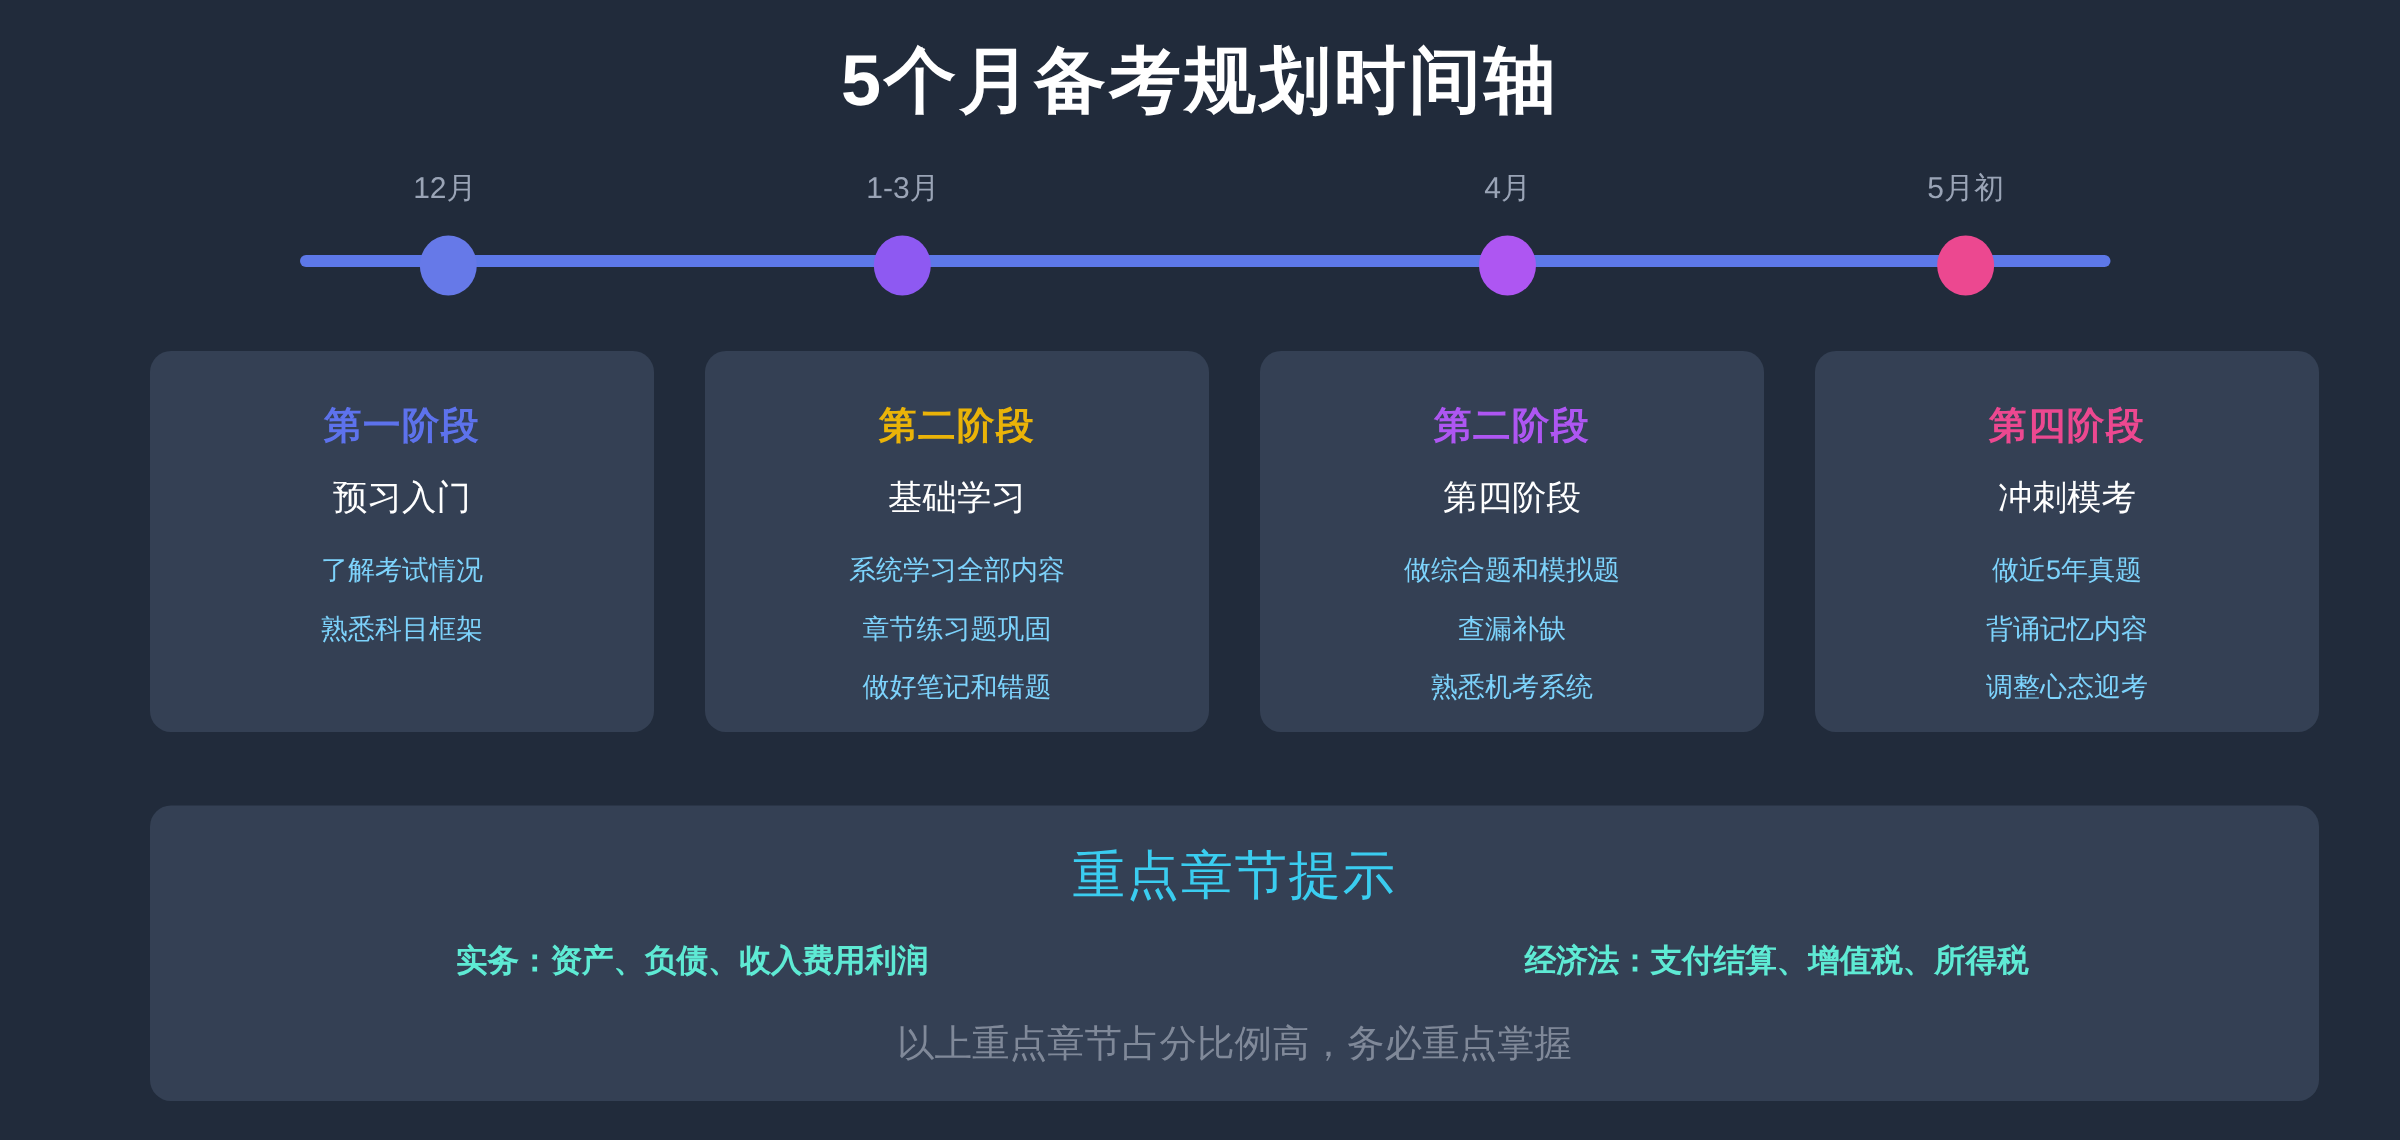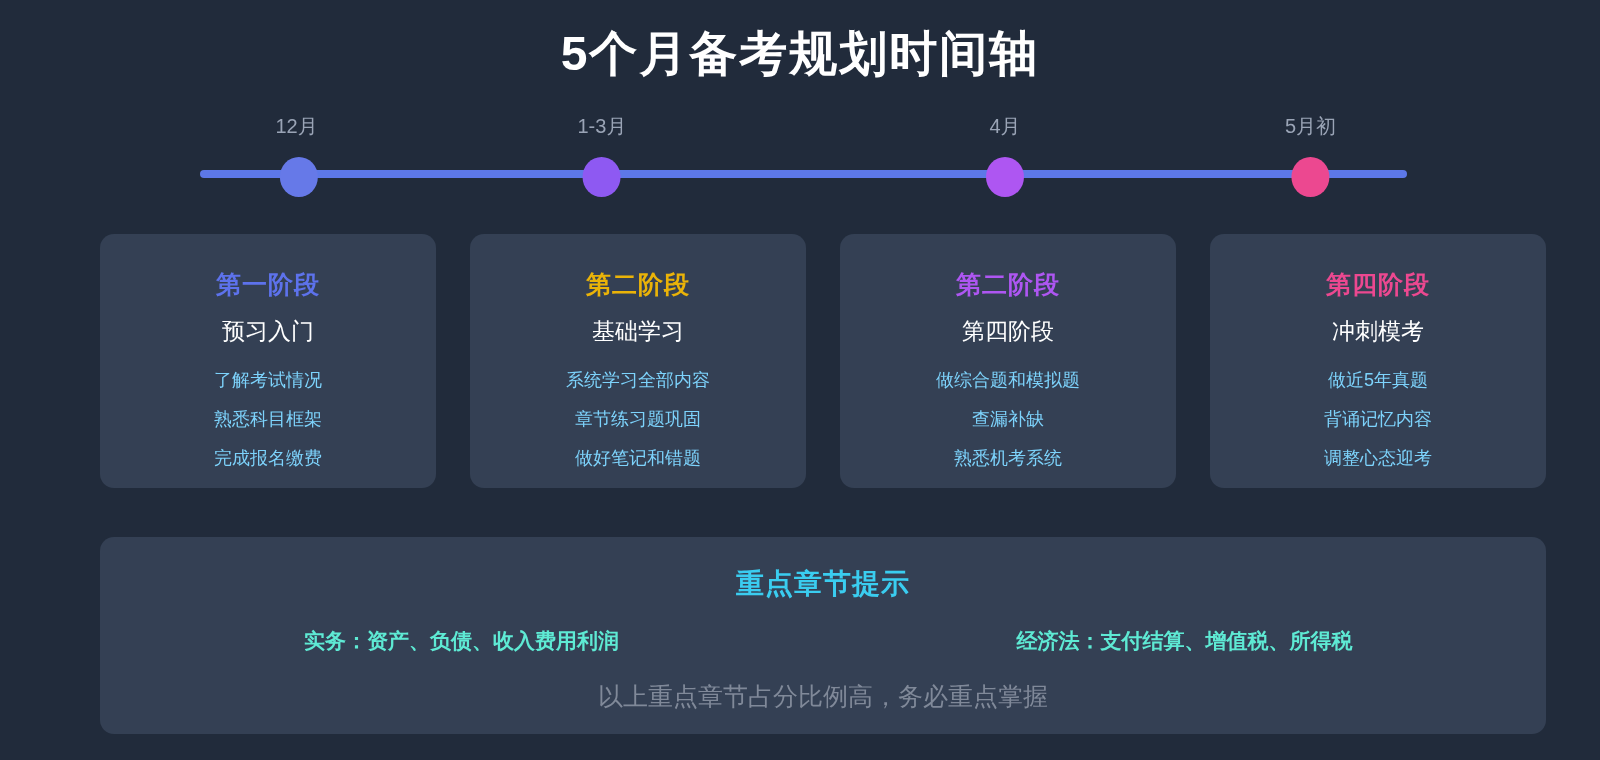--- a/index.html
+++ b/index.html
@@ -95,22 +95,22 @@
   
   .tips-panel {
     margin-top: 49px;
     background: #344054;
     border-radius: 14px;
     height: 197px;
     padding-top: 30px;
     text-align: center;
   }
   .tips-title {
-    font-size: 28px;
-    font-weight: bold;
+    font-size: 35px;
+    font-weight: normal;
     line-height: 34px;
     letter-spacing: 1px;
   }
   .tips-columns {
     margin-top: 26px;
     display: flex;
   }
   .tips-col {
     flex: 1;
     color: #5eead4;
@@ -157,21 +157,20 @@
   </div>
 
   <div class="cards">
 
     <div class="card">
       <div class="stage-title" style="color: rgb(93, 114, 236);">第一阶段</div>
       <div class="stage-subtitle">预习入门</div>
       <ul class="stage-items">
         <li>了解考试情况</li>
         <li>熟悉科目框架</li>
-        <li>完成报名缴费</li>
       </ul>
     </div>
 
     <div class="card">
       <div class="stage-title" style="color: #eab308;">第二阶段</div>
       <div class="stage-subtitle">基础学习</div>
       <ul class="stage-items">
         <li>系统学习全部内容</li>
         <li>章节练习题巩固</li>
         <li>做好笔记和错题</li>

